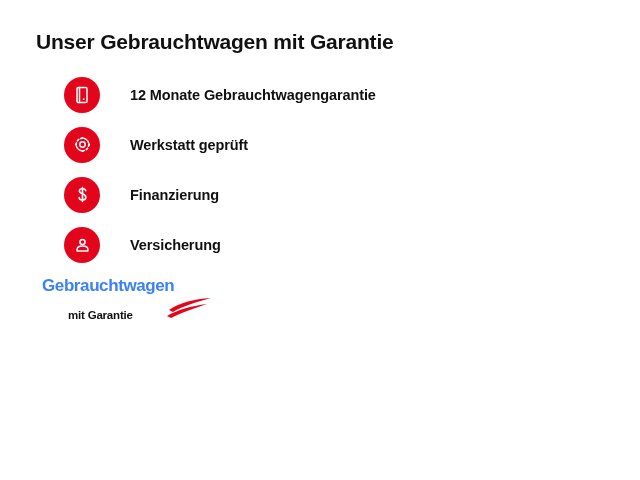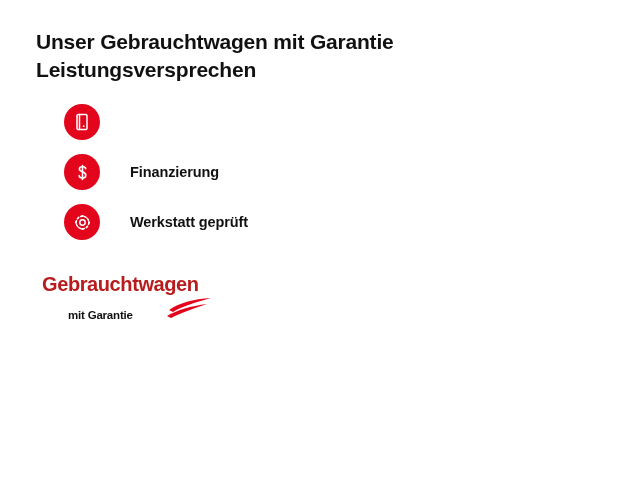--- a/index.html
+++ b/index.html
@@ -66,23 +66,23 @@
     letter-spacing: -0.1px;
     white-space: nowrap;
   }
   .logo {
     position: absolute;
     left: 42px;
     bottom: 34px;
     width: 200px;
   }
   .logo-main {
-    font-size: 20px;
+    font-size: 17px;
     font-weight: bold;
-    color: #b91c1c;
+    color: #3b82f6;
     letter-spacing: -0.4px;
     line-height: 1;
   }
   .logo-sub-wrap {
     display: flex;
     align-items: flex-end;
     margin-top: 3px;
     gap: 28px;
   }
   .logo-sub {
@@ -98,65 +98,74 @@
     margin-bottom: -2px;
   }
 </style>
 </head>
 <body>
 
 <div class="page">
 
   <h1 class="title">
     <span class="title-line">Unser Gebrauchtwagen mit Garantie</span>
-    <span class="title-line">Leistungsversprechen</span>
   </h1>
 
   <ul class="list">
 
     <li class="row">
       <span class="badge">
         <svg width="20" height="20" viewBox="0 0 24 24" fill="none" stroke="#ffffff" stroke-width="1.8" stroke-linecap="round" stroke-linejoin="round">
           <rect x="6" y="3" width="12" height="18" rx="1.5"></rect>
           <line x1="9" y1="3" x2="9" y2="21"></line>
           <circle cx="14" cy="17" r="1.1" fill="#ffffff" stroke="none"></circle>
         </svg>
       </span>
+      <span class="row-label">12 Monate Gebrauchtwagengarantie</span>
     </li>
 
 
-
-    <li class="row">
-      <span class="badge">
-        <svg width="21" height="21" viewBox="0 0 24 24" fill="none" stroke="#ffffff" stroke-width="1.8" stroke-linecap="round" stroke-linejoin="round">
-          <line x1="12" y1="4" x2="12" y2="20"></line>
-          <path d="M15.6 7.6 C15.6 6.2 14 5.4 12 5.4 C10 5.4 8.4 6.3 8.4 8 C8.4 12 15.8 10.4 15.8 15 C15.8 16.9 14 18.1 12 18.1 C10 18.1 8.2 17.2 8.2 15.6"></path>
-        </svg>
-      </span>
-      <span class="row-label">Finanzierung</span>
-    </li>
 
     <li class="row">
       <span class="badge">
         <svg width="21" height="21" viewBox="0 0 24 24" fill="none" stroke="#ffffff" stroke-width="1.7" stroke-linecap="round" stroke-linejoin="round">
           <circle cx="12" cy="12" r="3.1"></circle>
           <path d="M12 3.4 L13.1 3.4 L13.5 5.6 L10.5 5.6 L10.9 3.4 Z" fill="#ffffff" stroke="none"></path>
           <path d="M12 20.6 L13.1 20.6 L13.5 18.4 L10.5 18.4 L10.9 20.6 Z" fill="#ffffff" stroke="none"></path>
           <path d="M3.4 12 L3.4 13.1 L5.6 13.5 L5.6 10.5 L3.4 10.9 Z" fill="#ffffff" stroke="none"></path>
           <path d="M20.6 12 L20.6 13.1 L18.4 13.5 L18.4 10.5 L20.6 10.9 Z" fill="#ffffff" stroke="none"></path>
           <path d="M5.9 5.9 L7.9 7.1 L7.1 7.9 Z" fill="#ffffff" stroke="none"></path>
           <path d="M18.1 18.1 L16.1 16.9 L16.9 16.1 Z" fill="#ffffff" stroke="none"></path>
           <path d="M18.1 5.9 L16.9 7.9 L16.1 7.1 Z" fill="#ffffff" stroke="none"></path>
           <path d="M5.9 18.1 L7.1 16.1 L7.9 16.9 Z" fill="#ffffff" stroke="none"></path>
           <circle cx="12" cy="12" r="7.2" stroke-dasharray="2.2 2.2"></circle>
         </svg>
       </span>
       <span class="row-label">Werkstatt geprüft</span>
     </li>
 
+    <li class="row">
+      <span class="badge">
+        <svg width="21" height="21" viewBox="0 0 24 24" fill="none" stroke="#ffffff" stroke-width="1.8" stroke-linecap="round" stroke-linejoin="round">
+          <line x1="12" y1="4" x2="12" y2="20"></line>
+          <path d="M15.6 7.6 C15.6 6.2 14 5.4 12 5.4 C10 5.4 8.4 6.3 8.4 8 C8.4 12 15.8 10.4 15.8 15 C15.8 16.9 14 18.1 12 18.1 C10 18.1 8.2 17.2 8.2 15.6"></path>
+        </svg>
+      </span>
+      <span class="row-label">Finanzierung</span>
+    </li>
+
+    <li class="row">
+      <span class="badge">
+        <svg width="21" height="21" viewBox="0 0 24 24" fill="none" stroke="#ffffff" stroke-width="1.7" stroke-linecap="round" stroke-linejoin="round">
+          <circle cx="12" cy="9.2" r="2.9"></circle>
+          <path d="M5.8 19.4 L5.8 17.6 C5.8 15.2 8.6 13.6 12 13.6 C15.4 13.6 18.2 15.2 18.2 17.6 L18.2 19.4 Z"></path>
+        </svg>
+      </span>
+      <span class="row-label">Versicherung</span>
+    </li>
 
   </ul>
 
   <div class="logo">
     <div class="logo-main">Gebrauchtwagen</div>
     <div class="logo-sub-wrap">
       <div class="logo-sub">mit Garantie</div>
       <span class="logo-swoosh">
         <svg width="46" height="22" viewBox="0 0 46 22">
           <path d="M2 13 C12 6 26 2 44 1 C30 5 16 9 6 15 Z" fill="#e3051b"></path>

